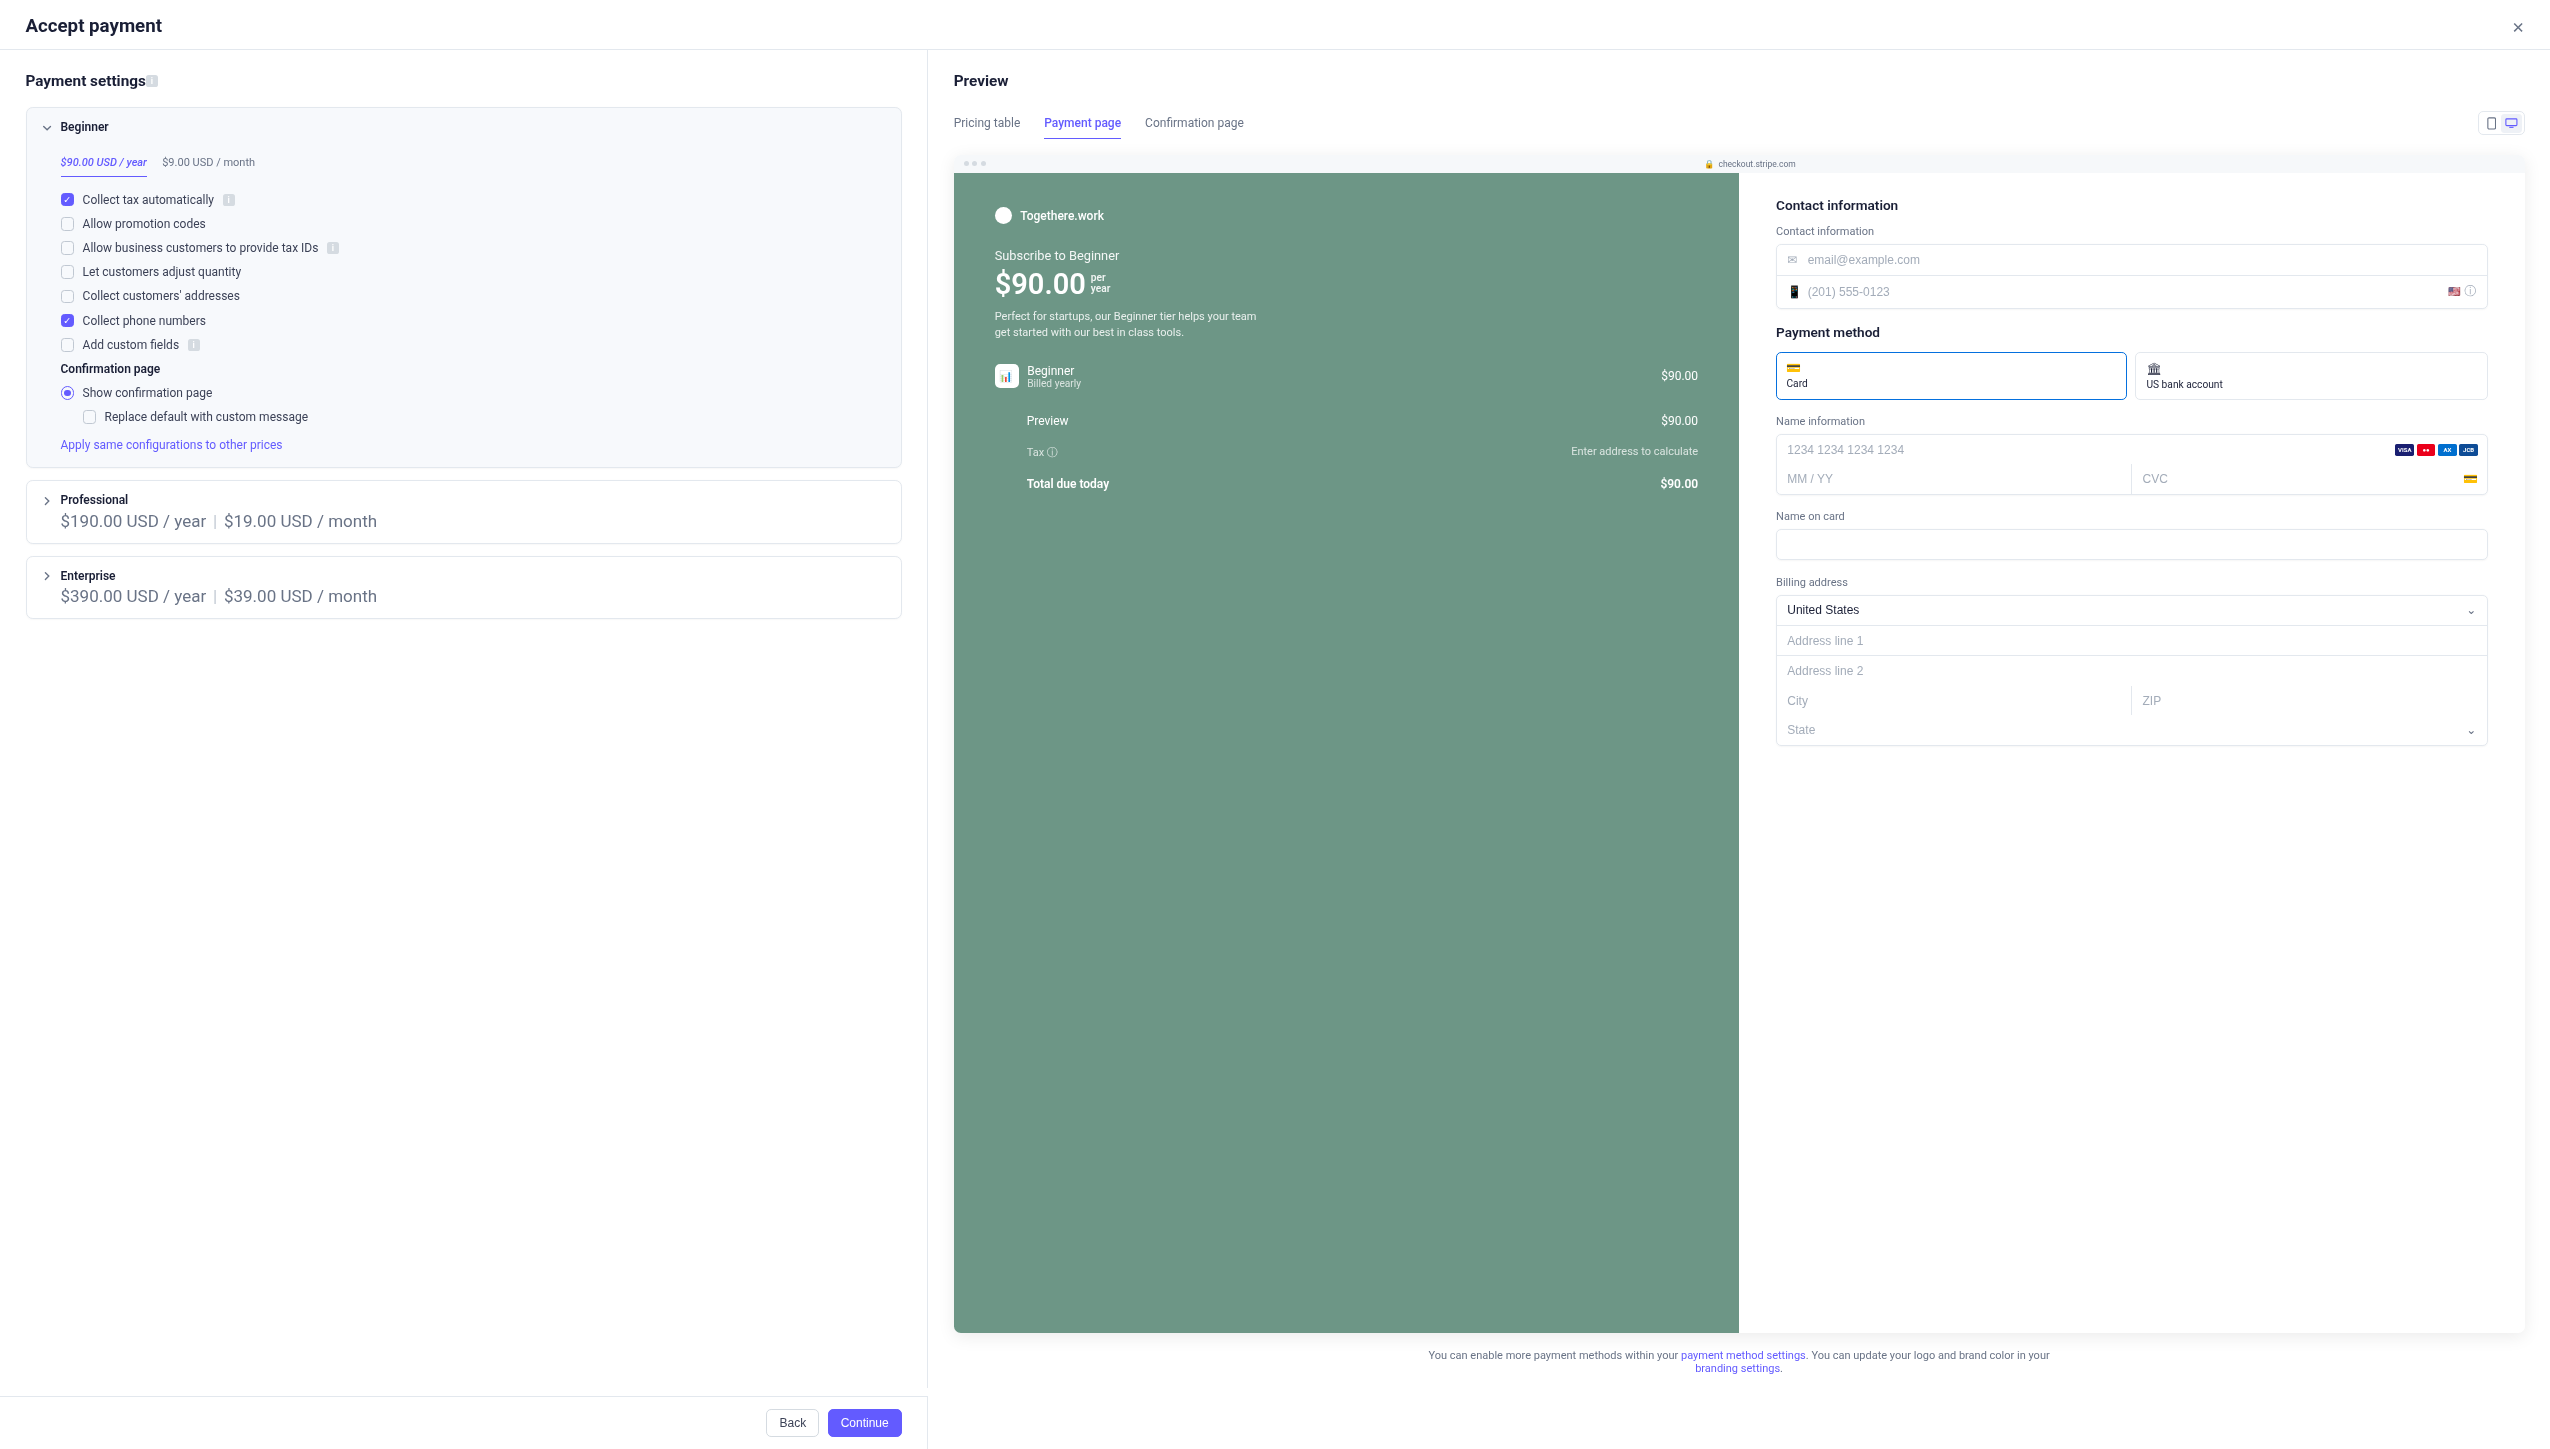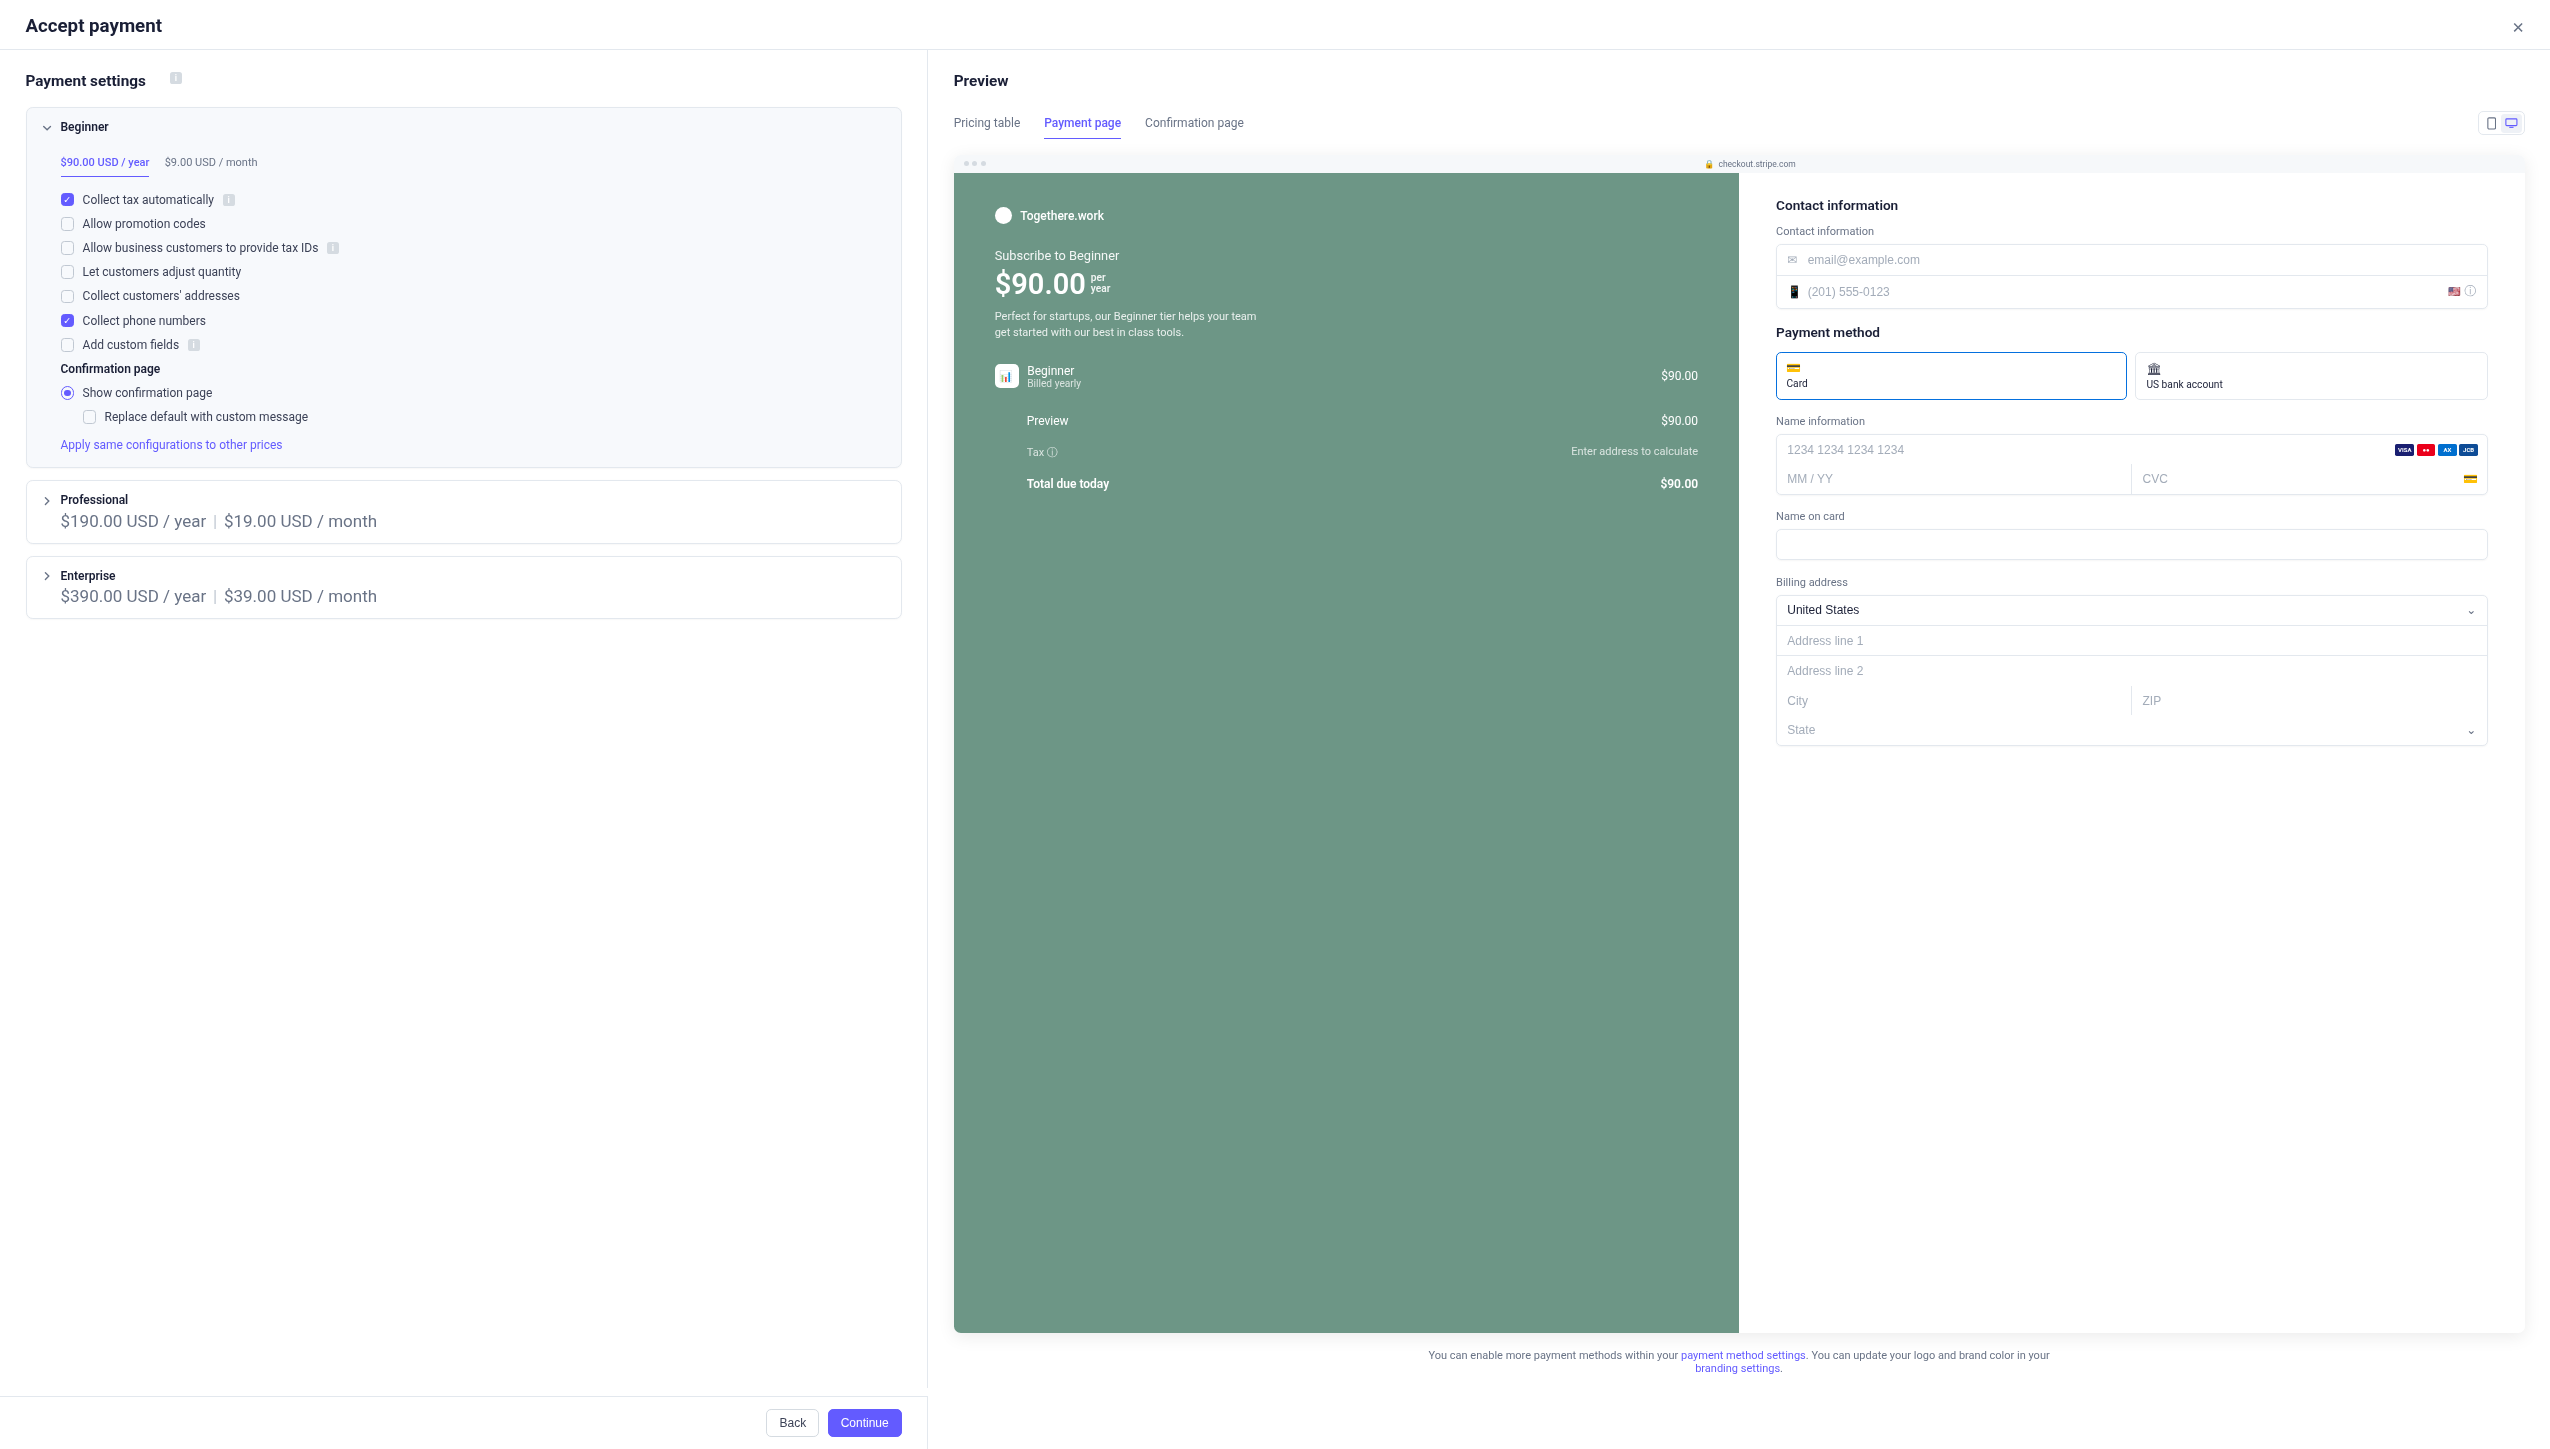--- a/index.html
+++ b/index.html
@@ -4,32 +4,32 @@
 <style>
 * { box-sizing: border-box; margin: 0; padding: 0; }
 body { font-family: -apple-system, BlinkMacSystemFont, "Segoe UI", Roboto, sans-serif; font-size: 12px; color: #1a1f36; background: #fff; }
 .header { padding: 15.3px 25.5px 12px; border-bottom: 0.9px solid #e3e8ee; position: relative; }
 .breadcrumb { font-size: 10.2px; font-weight: 600; color: #635bff; letter-spacing: 0.3px; text-transform: uppercase; margin-bottom: 3.4px; }
 .page-title { font-size: 18.7px; font-weight: 700; color: #1a1f36; }
 .close-btn { position: absolute; top: 18.7px; right: 25.5px; font-size: 15.3px; color: #697386; cursor: pointer; background: none; border: none; }
 .main { display: flex; height: calc(100vh - 111px); }
 .left-pane { width: 36.4%; padding: 22px 25.5px; border-right: 0.9px solid #e3e8ee; overflow-y: auto; }
 .right-pane { flex: 1; padding: 22px 25.5px 8.5px; display: flex; flex-direction: column; }
-.section-title { font-size: 15.3px; font-weight: 700; display: flex; align-items: flex-start; gap: 24px; margin-bottom: 17px; }
+.section-title { font-size: 15.3px; font-weight: 700; display: flex; align-items: center; gap: 0; margin-bottom: 17px; }
 .info-icon { width: 12px; height: 12px; background: #d5dbe1; border-radius: 2.6px; display: inline-flex; align-items: center; justify-content: center; font-size: 8.5px; color: #fff; font-weight: 700; }
 .tier-card { border: 0.9px solid #e3e8ee; border-radius: 6.8px; margin-bottom: 12px; background: #fff; box-shadow: 0 0.9px 1.7px rgba(0,0,0,0.03); }
 .tier-card.open { background: #f7f9fc; }
 .tier-head { padding: 12px 15.3px; display: flex; align-items: flex-start; gap: 8.5px; cursor: pointer; }
 .chev { width: 10.2px; height: 10.2px; margin-top: 2.6px; flex-shrink: 0; }
 .tier-title { font-weight: 600; color: #1a1f36; margin-bottom: 3.4px; }
 .tier-prices { font-size: 17px; color: #697386; }
 .tier-body { padding: 0 15.3px 15.3px 34px; }
 .price-tabs { display: flex; margin-bottom: 15.3px; font-size: 11px; }
 .price-tab { padding: 6.8px 0; margin-right: 15.3px; cursor: pointer; }
-.price-tab.active { color: #635bff; font-weight: 500; border-bottom: 1.7px solid #635bff; }
+.price-tab.active { color: #635bff; font-weight: 500; border-bottom: 1.7px solid #635bff; font-style: italic; }
 .price-tab:not(.active) { color: #697386; }
 .check-row { display: flex; align-items: center; gap: 8.5px; margin-bottom: 10.2px; font-size: 12px; color: #3c4257; }
 .chk { width: 13.6px; height: 13.6px; border: 0.9px solid #c0c8d2; border-radius: 3.4px; flex-shrink: 0; cursor: pointer; display: flex; align-items: center; justify-content: center; }
 .chk.on { background: #635bff; border-color: #635bff; color: #fff; font-size: 9.4px; }
 .radio { width: 13.6px; height: 13.6px; border: 0.9px solid #c0c8d2; border-radius: 50%; flex-shrink: 0; cursor: pointer; display: flex; align-items: center; justify-content: center; }
 .radio.on { border-color: #635bff; }
 .radio.on::after { content: ""; width: 6.8px; height: 6.8px; background: #635bff; border-radius: 50%; }
 .sub-heading { font-weight: 600; color: #1a1f36; font-size: 12px; margin: 8.5px 0 10.2px; }
 .sub-indent { margin-left: 22px; }
 .help-text { font-size: 11px; color: #697386; margin-top: 1.7px; }

